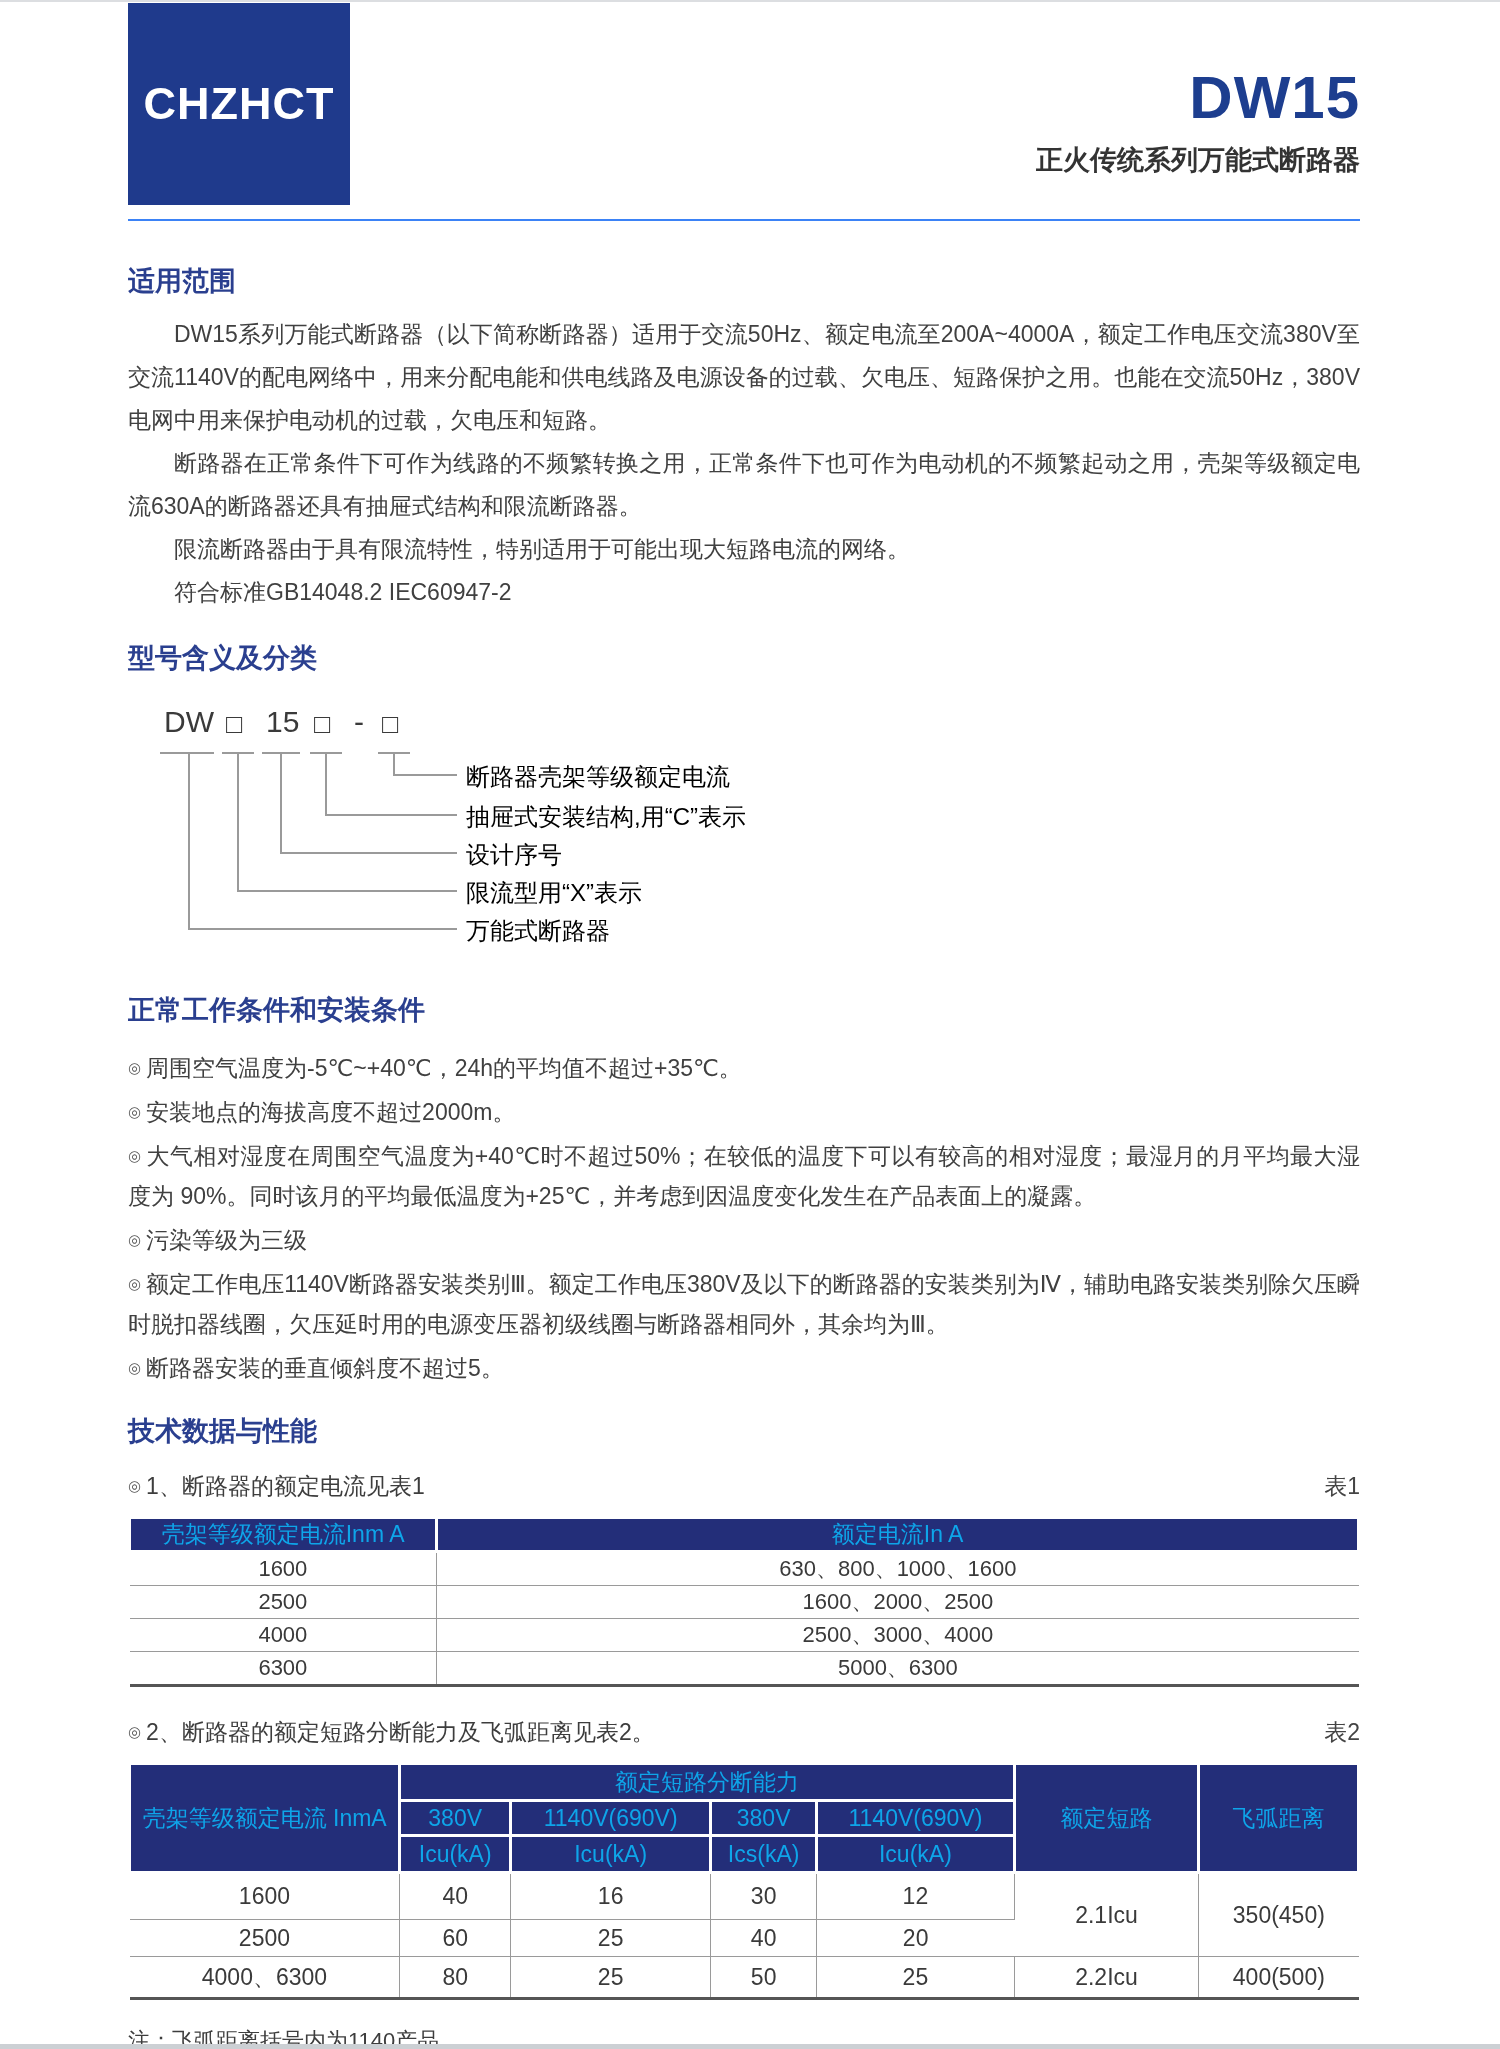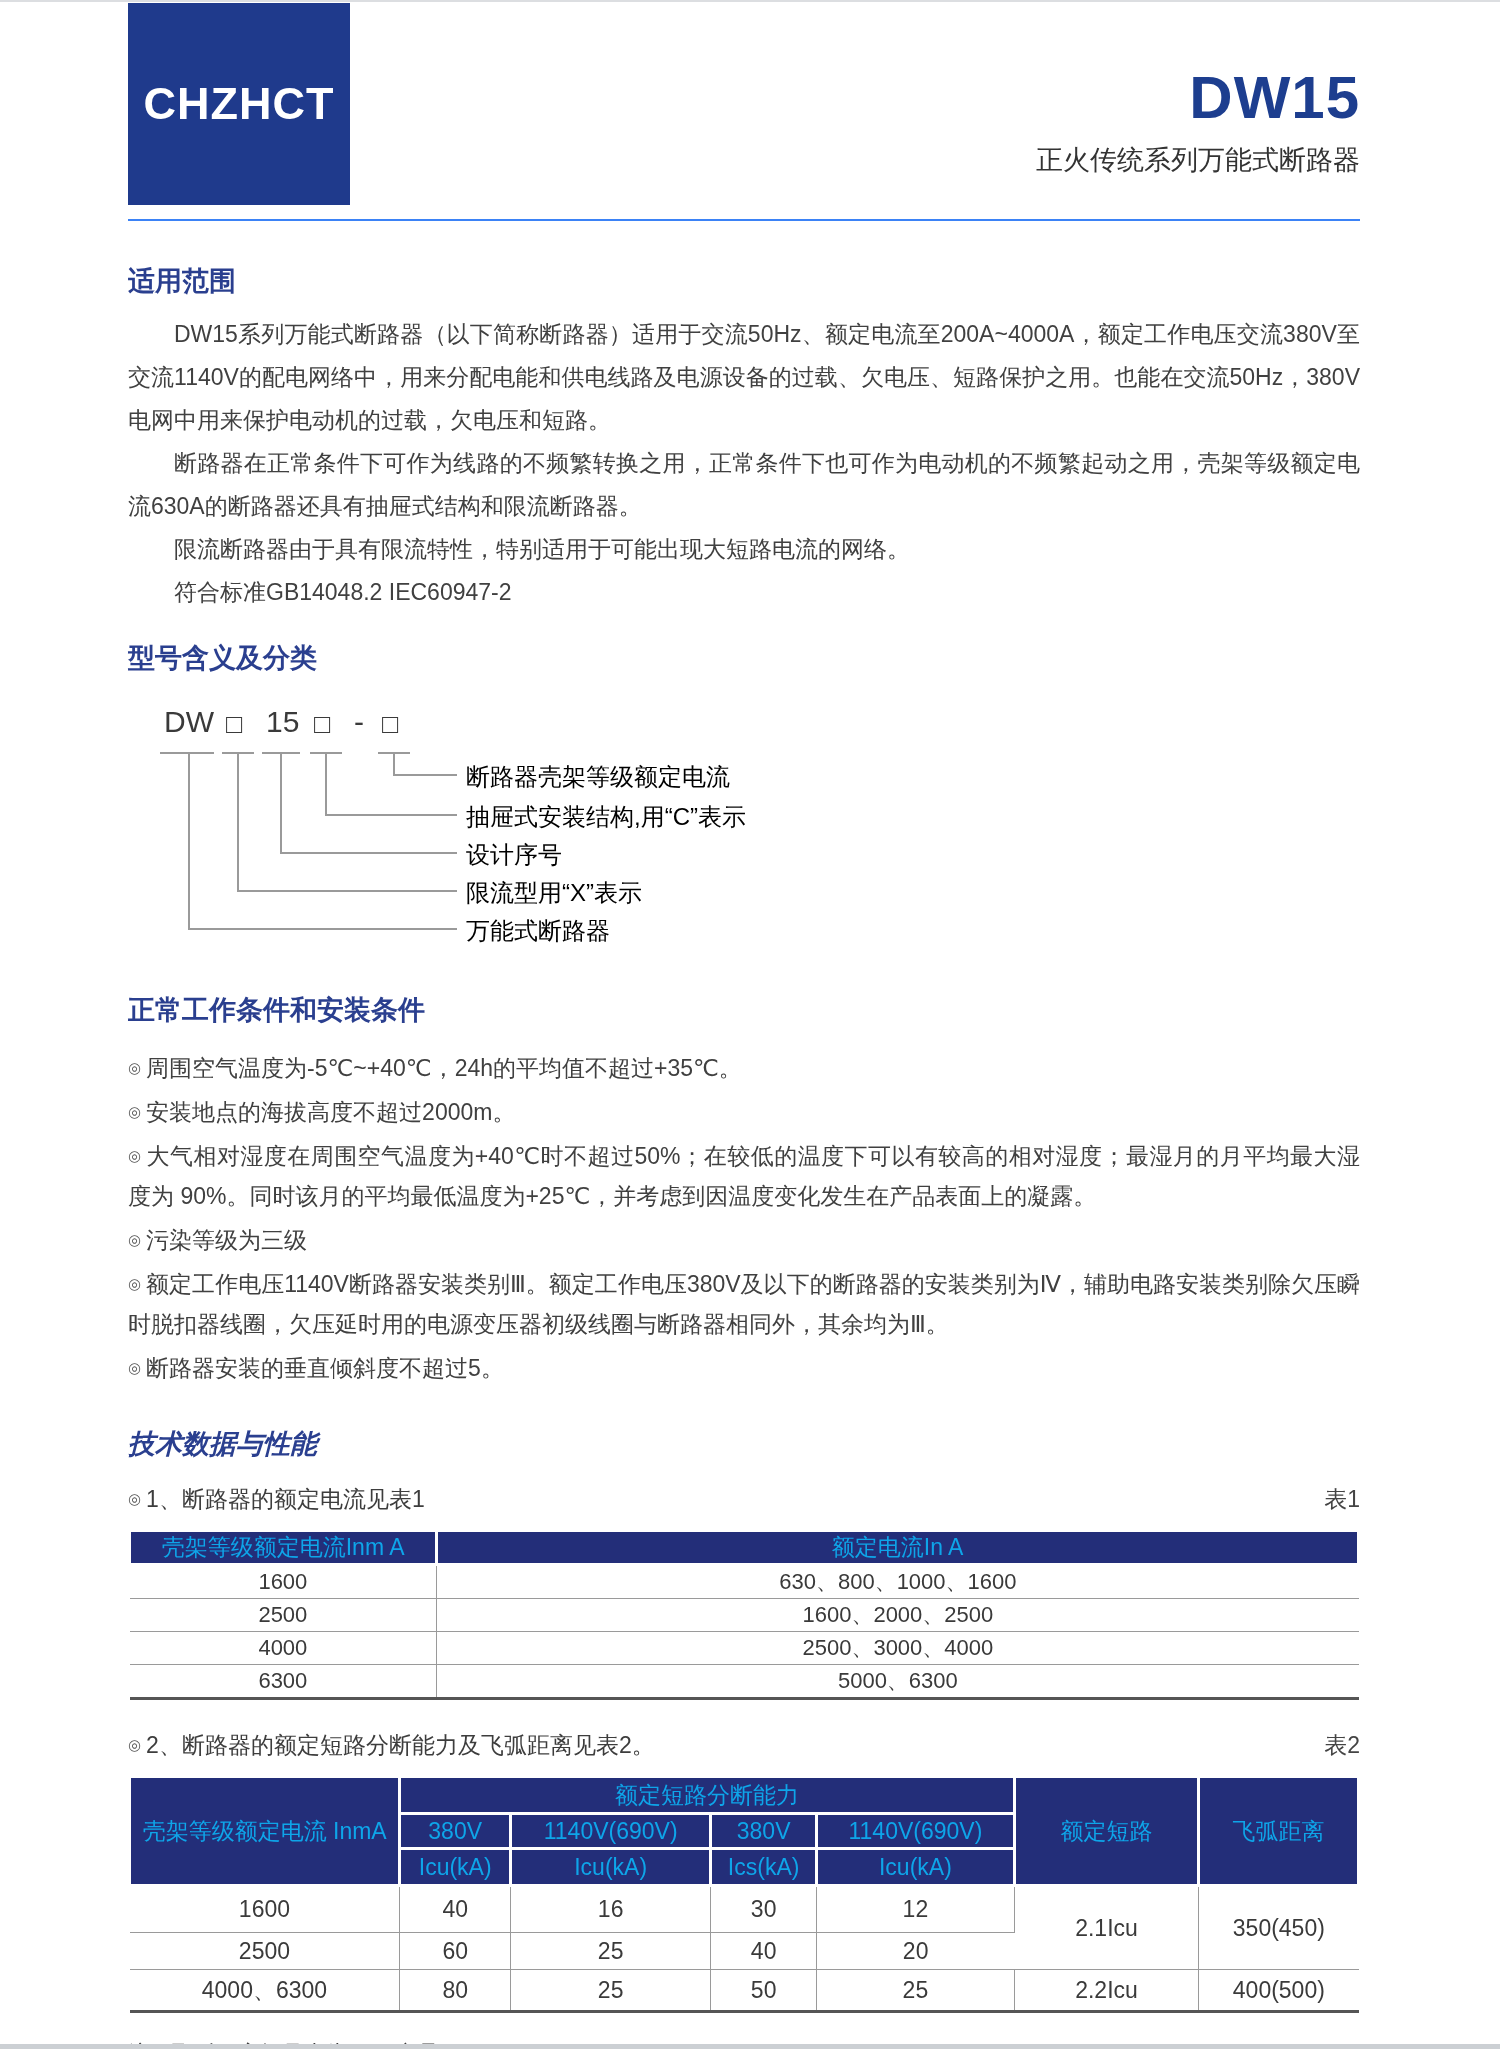--- a/index.html
+++ b/index.html
@@ -18,21 +18,21 @@
 
   
   .header{position:relative;height:219px;border-bottom:2px solid #3b82f6;}
   .logo-box{
     position:absolute;left:0;top:3px;width:222px;height:202px;
     background:#1f3a8c;display:flex;align-items:center;justify-content:center;
   }
   .logo-text{color:#ffffff;font-size:45px;font-weight:800;letter-spacing:1px;}
   .head-right{position:absolute;right:0;top:68px;text-align:right;}
   .product-title{color:#1d3e8f;font-size:60px;font-weight:800;line-height:1;letter-spacing:1px;}
-  .product-subtitle{margin-top:14px;color:#333333;font-size:27px;font-weight:400;}
+  .product-subtitle{margin-top:14px;color:#333333;font-size:27px;font-weight:700;}
 
   
   .sec-title{color:#2a3f8f;font-size:27px;font-weight:700;}
   .sec-scope .sec-title{margin-top:42px;}
   .paras{margin-top:14px;}
   .paras p{
     margin:0;font-size:23px;line-height:43px;color:#404040;
     text-indent:2em;text-align:justify;
   }
 
@@ -68,21 +68,21 @@
   .dlabel{position:absolute;left:302px;font-size:24px;color:#000000;white-space:nowrap;}
   .dl1{top:55px;}.dl2{top:95px;}.dl3{top:133px;}.dl4{top:171px;}.dl5{top:209px;}
 
   
   .sec-cond .sec-title{margin-top:34px;}
   .bullets{margin-top:18px;}
   .bullets .bl{font-size:23px;line-height:40px;color:#404040;text-align:justify;margin:0 0 0 0;padding:2px 0;}
   .mark{font-size:15px;color:#555;margin-right:5px;vertical-align:3px;}
 
   
-  .sec-tech .sec-title{margin-top:36px;font-style:italic;}
+  .sec-tech .sec-title{margin-top:23px;}
   .tbl-caption{margin-top:22px;display:flex;justify-content:space-between;align-items:baseline;font-size:23px;color:#3d3d3d;}
   .tbl-tag{color:#444;}
 
   table{border-collapse:collapse;width:100%;table-layout:fixed;margin-top:14px;}
   th{background:#232e79;color:#0ea5e9;font-weight:500;font-size:23px;border:3px solid #ffffff;padding:0;}
   .t1 th{height:28px;}
   .t1 td{
     font-size:22px;color:#3a3a3a;text-align:center;height:26px;
     border-bottom:1px solid #9a9a9a;padding:1px 0;
   }

